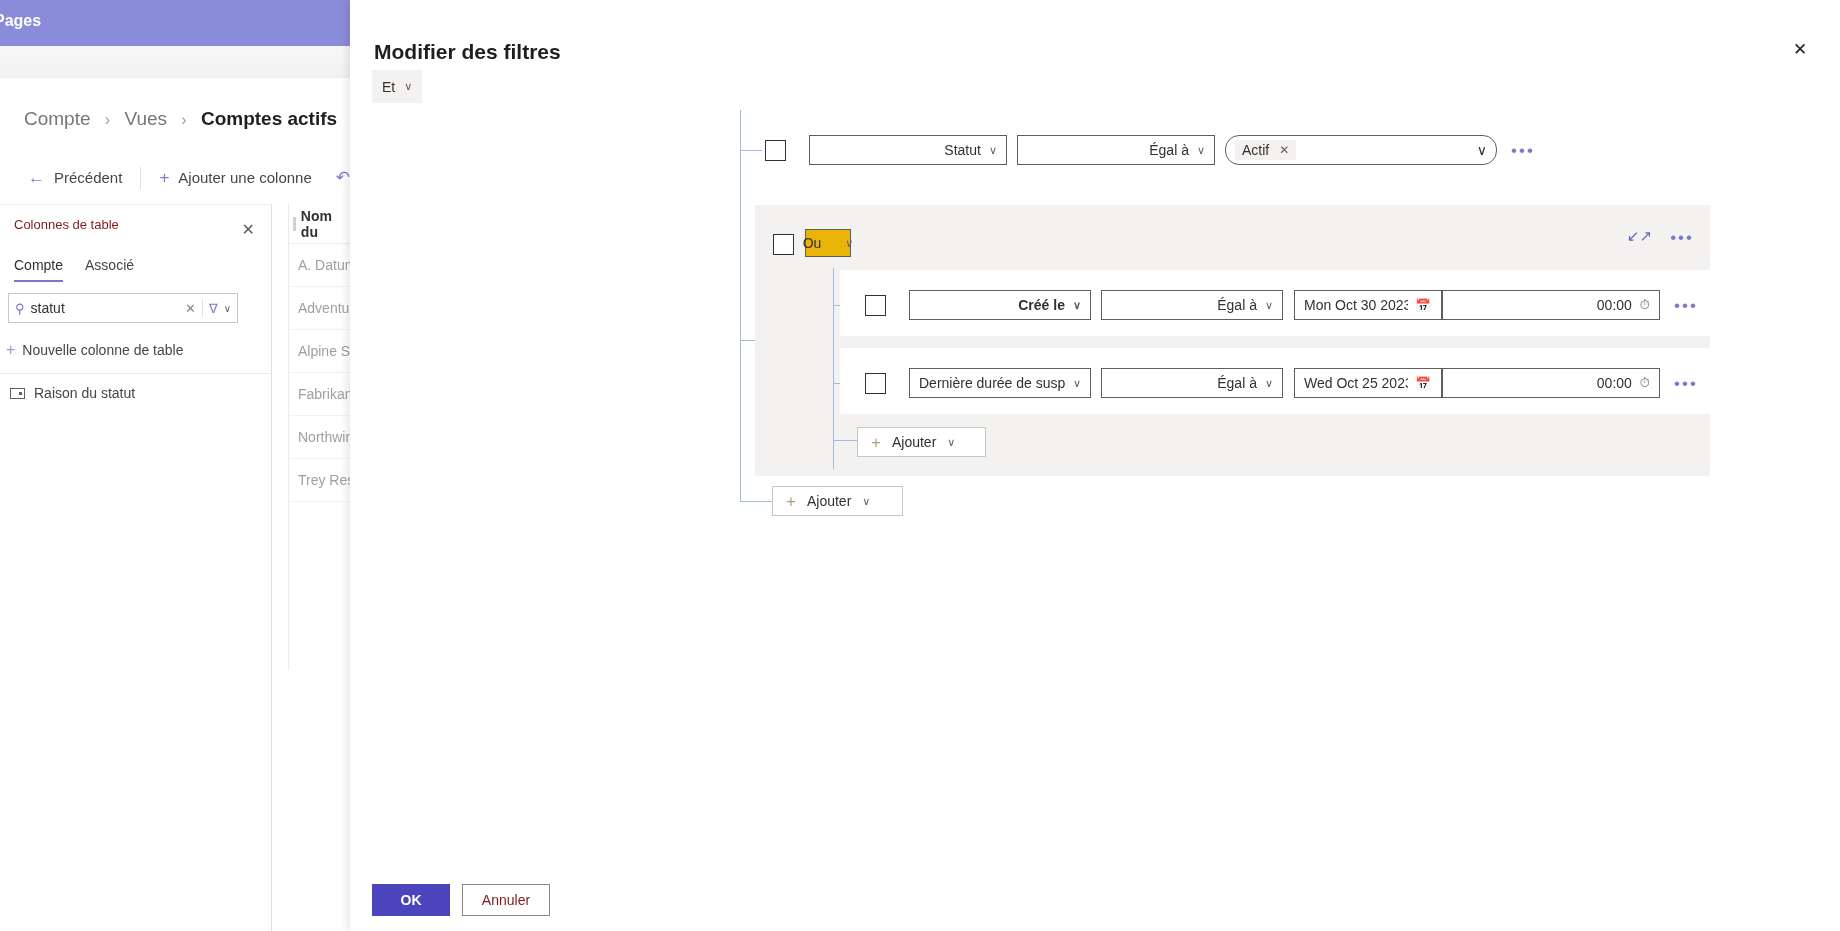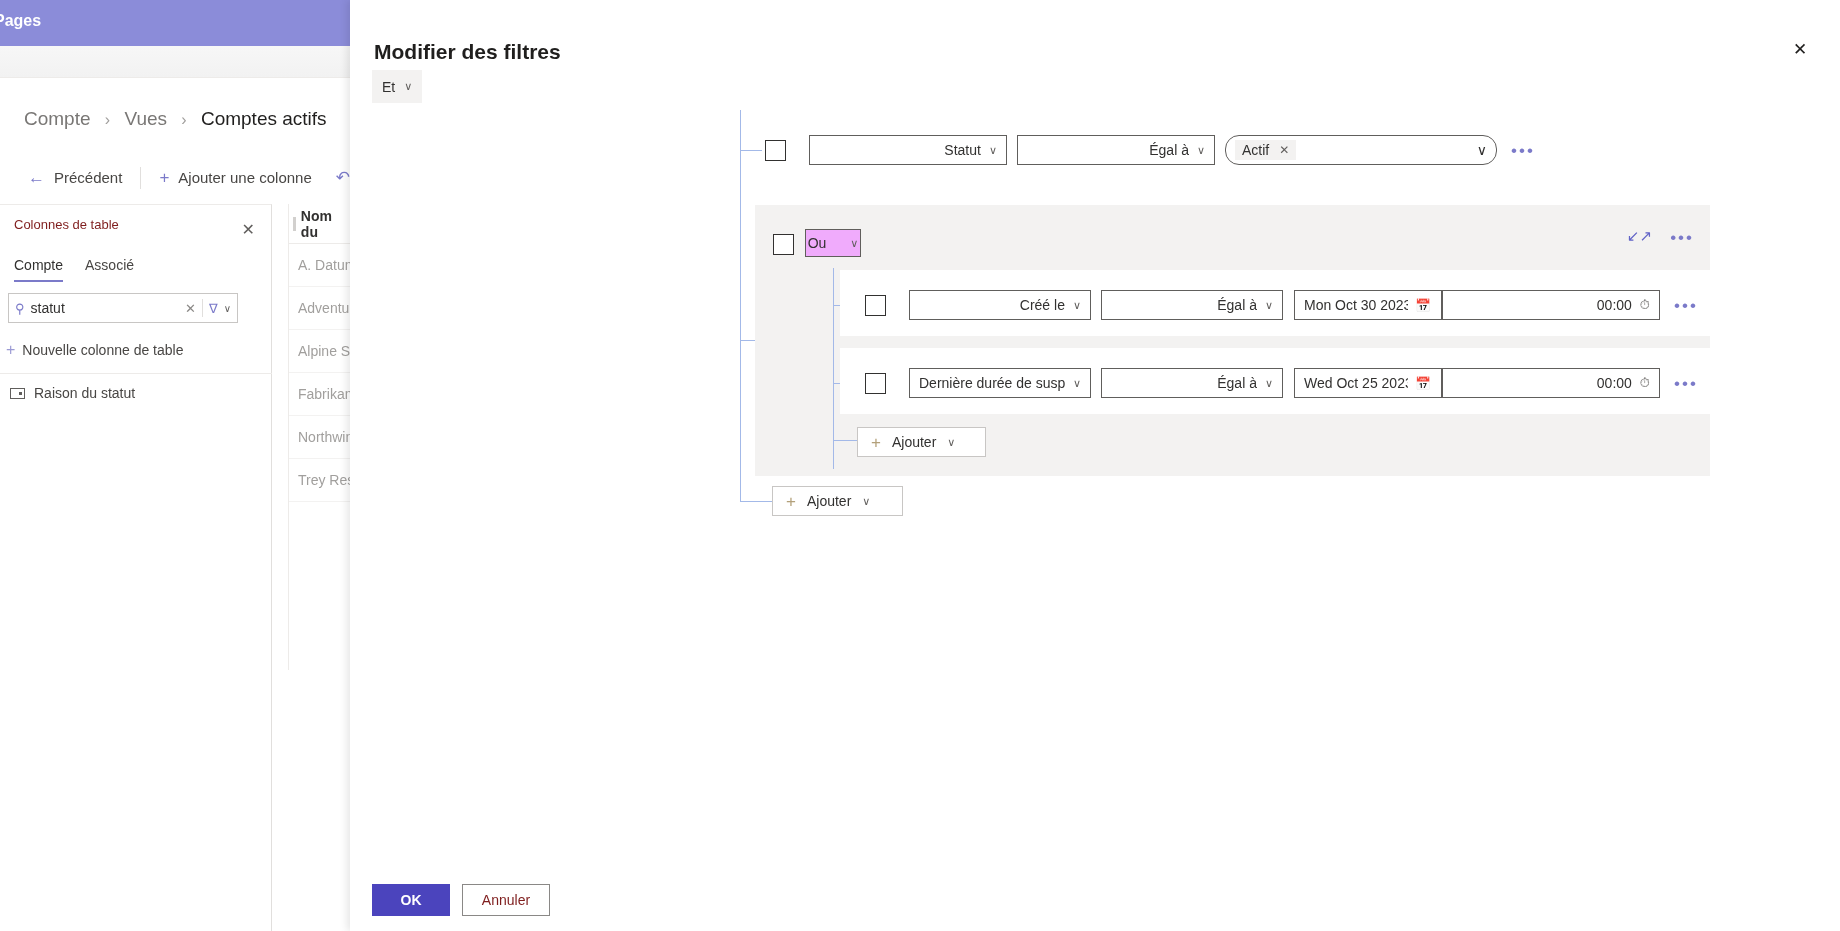--- a/index.html
+++ b/index.html
@@ -33,21 +33,21 @@
     position: absolute; left: 0; top: 46px;
     width: 350px; height: 32px;
     background: linear-gradient(to bottom,#f7f7f7,#f2f2f2);
     border-bottom: 1px solid #edebe9;
   }
   #breadcrumb {
     position: absolute; left: 24px; top: 108px;
     font-size: 19px; color: #797775; white-space: nowrap;
   }
   #breadcrumb .sep { color: #a19f9d; margin: 0 9px; font-size: 16px; }
-  #breadcrumb .cur { color: #201f1e; font-weight: normal; margin-top: 20px; }
+  #breadcrumb .cur { color: #201f1e; font-weight: bold; margin-top: 20px; }
 
   #cmdbar {
     position: absolute; left: 16px; top: 165px;
     display: flex; align-items: center; gap: 0;
     font-size: 15px; color: #484644; white-space: nowrap;
   }
   #cmdbar .cmd {
     display: flex; align-items: center; gap: 9px;
     padding: 4px 12px;
   }
@@ -203,22 +203,22 @@
   }
 
   
   #grp {
     position: absolute; left: 405px; top: 205px;
     width: 955px; height: 271px;
     background: #f3f2f1;
   }
   #grp-op {
     position: absolute; left: 50px; top: 24px;
-    height: 28px; width: 56px;
-    border: 1px solid #605e5c; background: #f0abfc;
+    height: 28px; width: 46px;
+    border: 1px solid #605e5c; background: #eab308;
     display: flex; align-items: center; justify-content: center; gap: 24px;
     font-size: 14px; color: #323130;
   }
   #grp-op .cv { font-size: 11px; color: #605e5c; }
   #grp-cbx { position: absolute; left: 18px; top: 29px; }
   #grp-collapse {
     position: absolute; right: 58px; top: 22px;
     font-size: 15px; color: #6264c7;
   }
   #grp-ell { position: absolute; right: 16px; top: 24px; }
@@ -381,21 +381,21 @@
     <div class="tline" style="left:78px; top:63px; width:1px; height:201px;"></div>
     <div class="tline" style="left:78px; top:100px; width:22px; height:1px;"></div>
     <div class="tline" style="left:78px; top:178px; width:22px; height:1px;"></div>
     <div class="tline" style="left:78px; top:235px; width:32px; height:1px;"></div>
 
     <div class="subrow-bg" style="left:85px; top:65px; width:870px; height:66px;"></div>
     <div class="subrow-bg" style="left:85px; top:143px; width:870px; height:66px;"></div>
 
     <div class="frow" style="left:110px; top:85px;">
       <div class="cbx"></div>
-      <div class="combo" style="width:182px; margin-left:23px;">
+      <div class="combo" style="width:182px; margin-left:23px;font-weight:bold;">
         <span class="txt">Créé le</span>
         <span class="cv">∨</span>
       </div>
       <div class="combo" style="width:182px; margin-left:10px;">
         <span class="txt">Égal à</span>
         <span class="cv">∨</span>
       </div>
       <div class="combo" style="width:148px; margin-left:11px;">
         <span class="txt">Mon Oct 30 2023</span>
         <span class="cal">📅</span>

